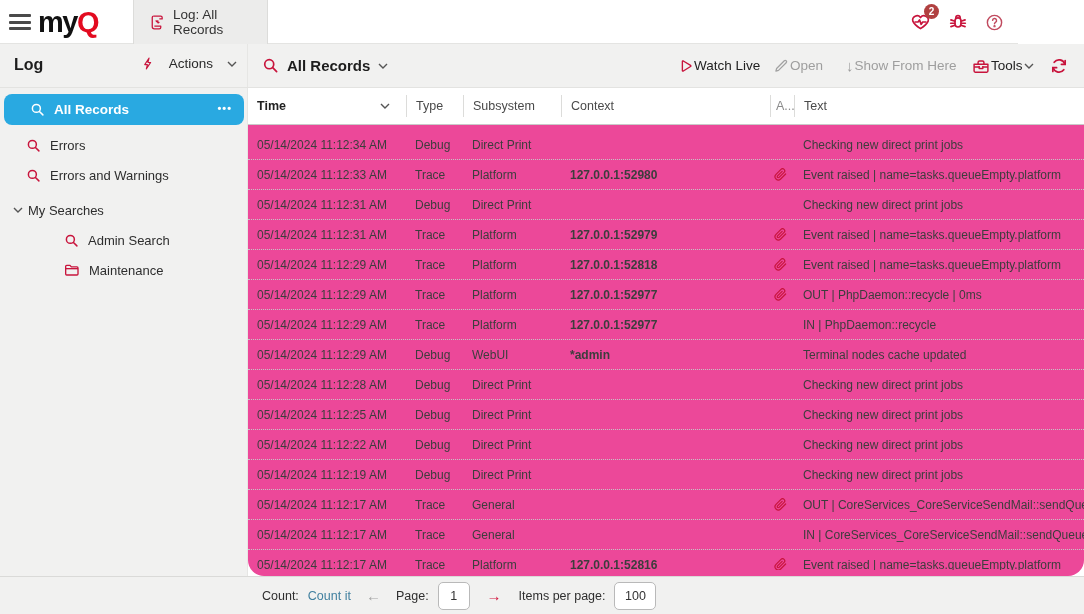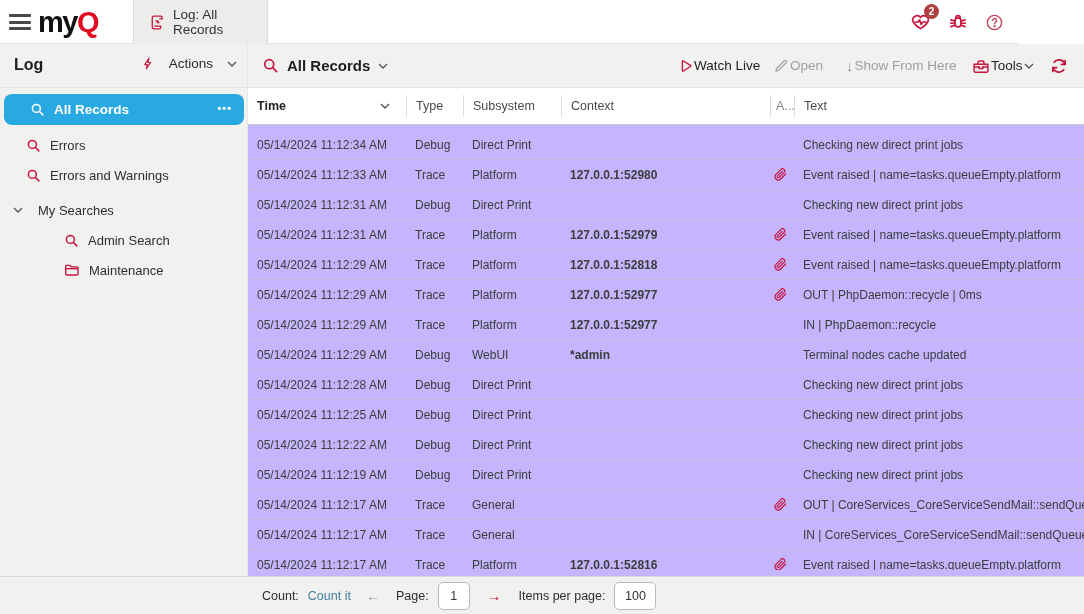--- a/index.html
+++ b/index.html
@@ -49,27 +49,27 @@
   .sidebar{position:absolute;left:0;top:88px;width:248px;height:488px;background:#f1f1f0;
            border-right:1px solid #e6e6e4;box-sizing:border-box;}
   .sb-selected{position:absolute;left:4px;top:6px;width:240px;height:31px;background:#29a9e1;border-radius:8px;
                display:flex;align-items:center;gap:9px;padding-left:26px;box-sizing:border-box;cursor:pointer;}
   .sb-selected .lbl{color:#fff;font-size:13.5px;font-weight:bold;}
   .sb-ellipsis{position:absolute;right:12px;top:0;height:31px;line-height:29px;color:#fff;
                font-size:11px;letter-spacing:1px;font-weight:bold;cursor:pointer;}
   .sb-item{position:absolute;left:0;width:248px;height:30px;display:flex;align-items:center;gap:9px;
            padding-left:26px;box-sizing:border-box;cursor:pointer;}
   .sb-item .lbl{font-size:13px;color:#2e2e2e;}
-  .sb-group{position:absolute;left:0;width:248px;height:30px;display:flex;align-items:center;gap:15px;
+  .sb-group{position:absolute;left:0;width:248px;height:30px;display:flex;align-items:center;gap:5px;
             padding-left:13px;box-sizing:border-box;cursor:pointer;}
   .sb-group .lbl{font-size:13px;color:#2e2e2e;}
   .sb-sub{padding-left:64px;}
 
   
-  .main{position:absolute;left:248px;top:88px;width:836px;height:488px;background:#c4b5fd;}
+  .main{position:absolute;left:248px;top:88px;width:836px;height:488px;background:#ec4899;border-radius:16px;}
   .thead{position:absolute;left:0;top:0;width:836px;height:37px;display:flex;align-items:center;
          border-bottom:1px solid #c9c9c9;box-sizing:border-box;background:#fff;}
   .hcell{height:22px;line-height:22px;font-size:12.5px;color:#4a4a4a;box-sizing:border-box;
          padding-left:9px;white-space:nowrap;overflow:hidden;cursor:pointer;}
   .hcell + .hcell{border-left:1px solid #dcdcda;}
   .h-time{width:158px;font-weight:bold;color:#222;display:flex;align-items:center;justify-content:space-between;padding-right:16px;}
   .h-type{width:57px;}
   .h-sub{width:98px;}
   .h-ctx{width:209px;}
   .h-att{width:24px;color:#8a8a8a;padding-left:5px;}

